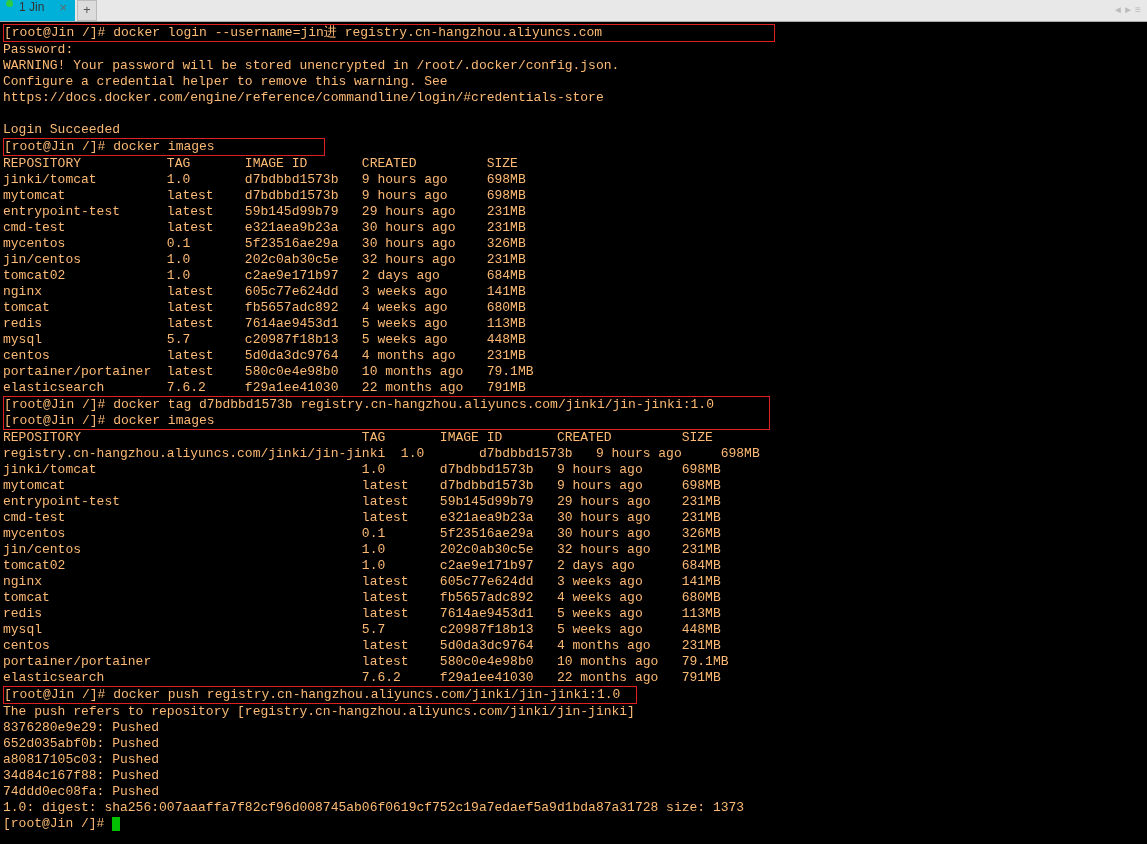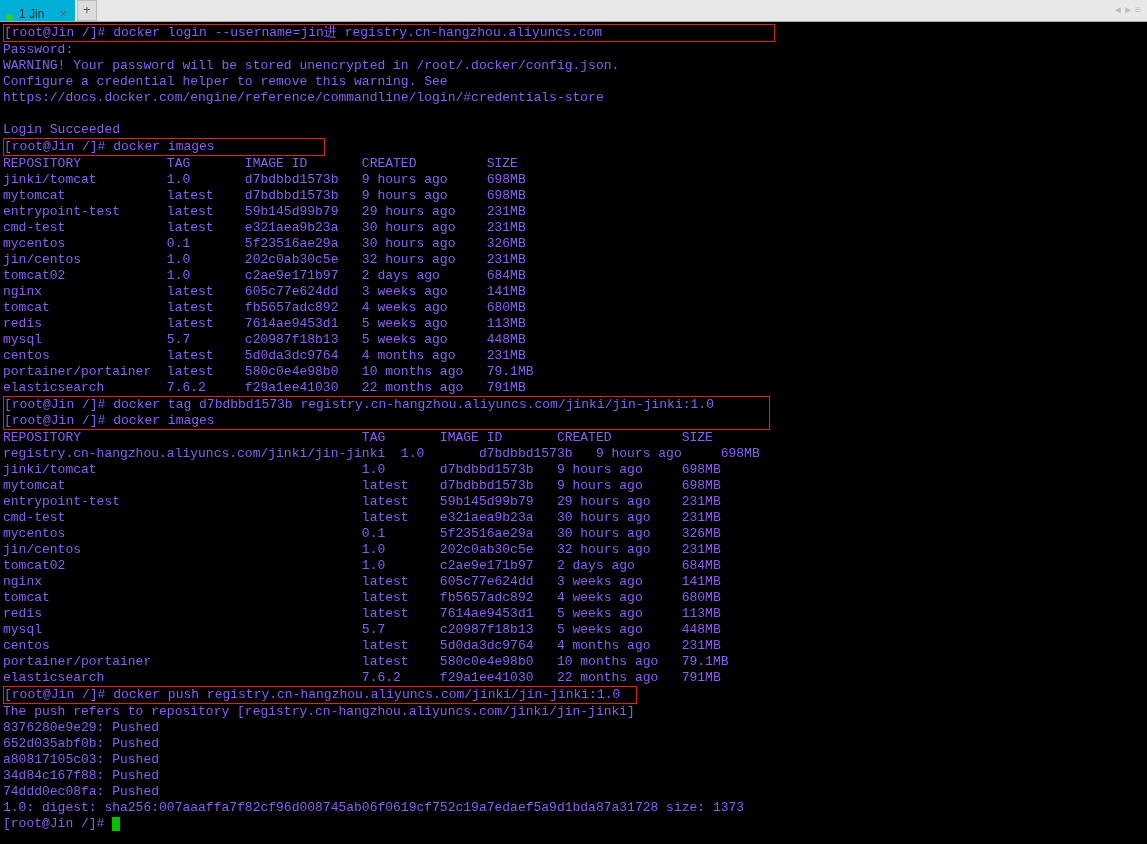--- a/index.html
+++ b/index.html
@@ -17,21 +17,21 @@
   height: 22px;
   display: flex;
   align-items: stretch;
   border-bottom: 1px solid #aaa;
   position: relative;
 }
 .tab {
   background: #00b0d8;
   color: #333;
   display: flex;
-  align-items: flex-end;
+  align-items: flex-start;
   padding: 0 8px 0 6px;
   font-family: Arial, sans-serif;
   font-size: 12px;
   gap: 6px;
   min-width: 75px;
 }
 .tab .dot {
   width: 7px; height: 7px; border-radius: 50%; background: #2ecc40;
 }
 .tab .close {
@@ -54,21 +54,21 @@
   align-items: center;
   gap: 4px;
   padding-right: 6px;
 }
 .tab-nav span {
   color: #bbb;
   font-size: 10px;
 }
 .terminal {
   background: #000;
-  color: #8b5cf6;
+  color: #fdba74;
   padding: 2px 3px;
   line-height: 16px;
   white-space: pre;
   font-size: 13px;
 }
 .hi-line {
   display: inline-block;
   border: 1px solid #e02020;
 }
 .cursor {

